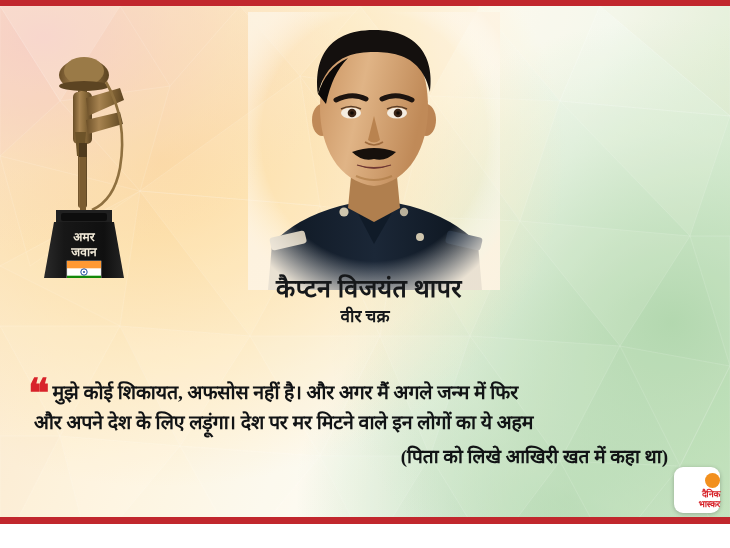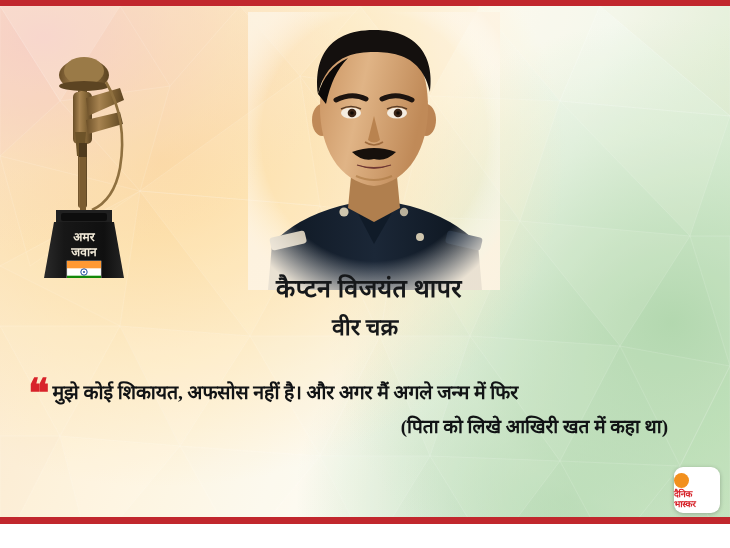--- a/index.html
+++ b/index.html
@@ -57,24 +57,24 @@
     font-family:"Liberation Serif", serif;
     font-size:25px;
     font-weight:bold;
     color:#16181a;
     letter-spacing:0.4px;
     line-height:1.18;
     padding-left:8px;
   }
   #hero-award {
     font-family:"Liberation Serif", serif;
-    font-size:23px;
+    font-size:17px;
     font-weight:bold;
     color:#16181a;
-    margin-top:10px;
+    margin-top:3px;
     line-height:1.2;
   }
 
   
   #quote-block {
     position:absolute;
     left:28px; right:22px; top:341px;margin-top:31px;
   }
   .q-line {
     font-family:"Liberation Serif", serif;
@@ -113,21 +113,21 @@
   
   #logo {
     position:absolute;
     right:10px; bottom:4px;
     width:46px; height:46px;
     background:#ffffff;
     border-radius:9px;
     box-shadow:0 1px 4px rgba(0,0,0,0.25);
     display:flex;
     flex-direction:column;
-    align-items:flex-start;
+    align-items:flex-end;
     justify-content:center;
     padding-top:2px;
   }
   #logo-sun {
     width:15px; height:15px;
     border-radius:50%;
     background:#f2901e;
     margin-bottom:1px;
   }
   .logo-word {
@@ -316,20 +316,23 @@
 
   <div id="name-block">
     <div id="hero-name">कैप्टन विजयंत थापर</div>
     <div id="hero-award">वीर चक्र</div>
   </div>
 
   <div id="quote-block">
     <div class="q-line l1">
       <span class="qmark open">❝</span><span>मुझे कोई शिकायत, अफसोस नहीं है। और अगर मैं अगले जन्म में फिर</span>
     </div>
+    <div class="q-line l3">
+      <span>और अपने देश के लिए लड़ूंगा। देश पर मर मिटने वाले इन लोगों का ये अहम</span>
+    </div>
     <div id="attribution">(पिता को लिखे आखिरी खत में कहा था)</div>
   </div>
 
   <div id="logo">
     <div id="logo-sun"></div>
     <div class="logo-word">दैनिक</div>
     <div class="logo-word">भास्कर</div>
   </div>
 
 </div>

